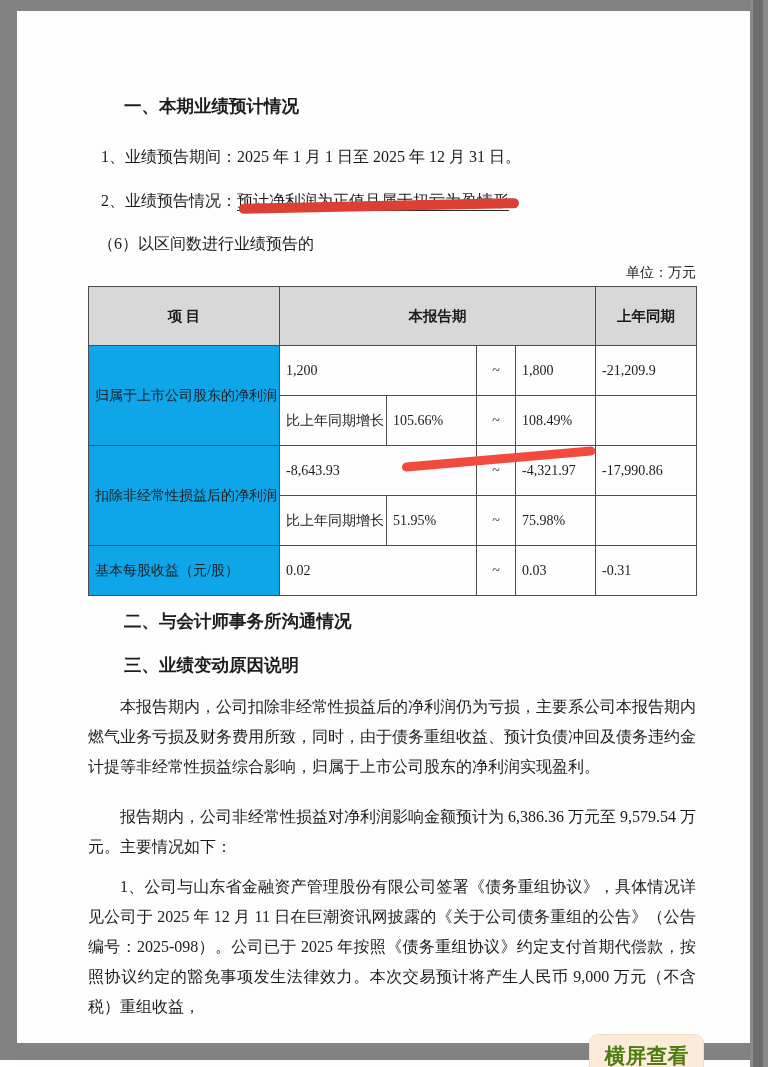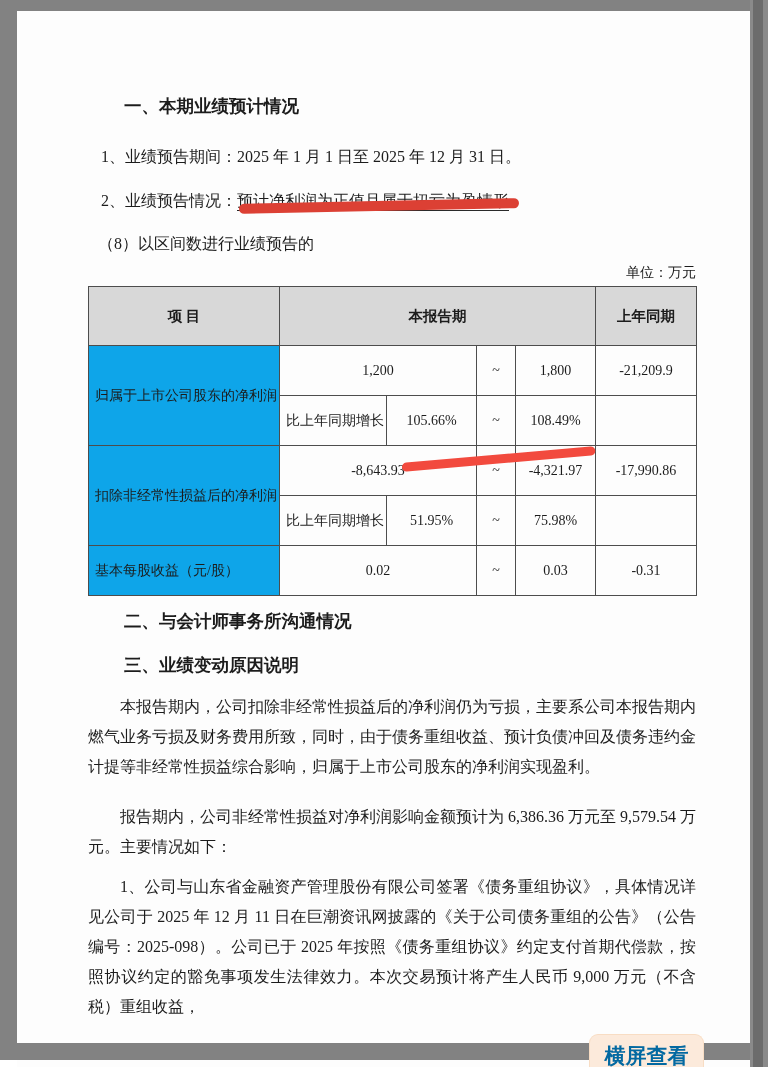--- a/index.html
+++ b/index.html
@@ -28,56 +28,56 @@
   .item-forecast{margin-top:22px;}
   .item-range{margin-top:21px;margin-left:10px;}
   .u-line{border-bottom:1.5px solid #2a2a2a;padding-bottom:1px;}
   .unit-label{text-align:right;font-size:14px;margin-top:9px;line-height:18px;}
   
   table.fc{border-collapse:collapse;width:608px;margin-top:4px;table-layout:fixed;}
   table.fc td{border:1px solid #4d4d4d;font-size:14px;padding:12px 6px;height:25px;overflow:hidden;white-space:nowrap;}
   table.fc tr.thead td{background:#d8d8d8;text-align:center;font-weight:bold;height:34px;font-size:14.5px;}
   td.lbl{background:#0ea5e9;text-align:left;padding-left:5px;font-size:13.5px;}
   td.sub{text-align:center;font-size:13.5px;padding:0 2px;}
-  td.num{text-align:center;padding-right:9px;font-size:14.5px;}
+  td.num{text-align:left;padding-right:9px;font-size:14.5px;}
   td.tld{text-align:center;}
   
   .h2-sec2{margin-top:14px;}
   .h2-sec3{margin-top:22px;}
   .para{font-size:16px;line-height:30px;text-align:justify;text-indent:2em;margin:0;}
   .para-s2{margin-top:17px;}
   .para-s3a{margin-top:16px;}
   .para-s3b{margin-top:20px;}
   .para-s3c{margin-top:10px;}
   
   .stroke{position:absolute;border-radius:6px;}
   .stroke1{left:239px;top:201px;width:280px;height:10px;background:#dc4034;transform:rotate(-1.2deg);}
   .stroke2{left:402px;top:463px;width:194px;height:9px;background:#f24a3e;transform:rotate(-5deg);transform-origin:left center;}
   
   .landscape-btn{
     position:absolute;left:589px;top:1034px;width:115px;height:33px;
     background:#fceadb;border:1px solid #f8ddc4;border-bottom:none;
     border-radius:9px 9px 0 0;box-sizing:border-box;
-    color:#0369a1;font-family:"Liberation Sans","DejaVu Sans",sans-serif;
+    color:#4d7c0f;font-family:"Liberation Sans","DejaVu Sans",sans-serif;
     font-weight:bold;font-size:21px;text-align:center;line-height:42px;
     overflow:hidden;cursor:pointer;
   }
 </style>
 </head>
 <body>
 
 <div class="page">
 
   <h2 class="sec-heading">一、本期业绩预计情况</h2>
 
   <p class="item item-period">1、业绩预告期间：2025 年 1 月 1 日至 2025 年 12 月 31 日。</p>
 
   <p class="item item-forecast"><span>2、业绩预告情况：</span><span class="u-line">预计净利润为正值且属于扭亏为盈情形</span></p>
 
-  <p class="item item-range">（8）以区间数进行业绩预告的</p>
+  <p class="item item-range">（6）以区间数进行业绩预告的</p>
 
   <div class="unit-label">单位：万元</div>
 
   <table class="fc">
     <colgroup>
       <col style="width:191px">
         <col style="width:107px">
         <col style="width:90px">
       <col style="width:39px">
         <col style="width:80px">

